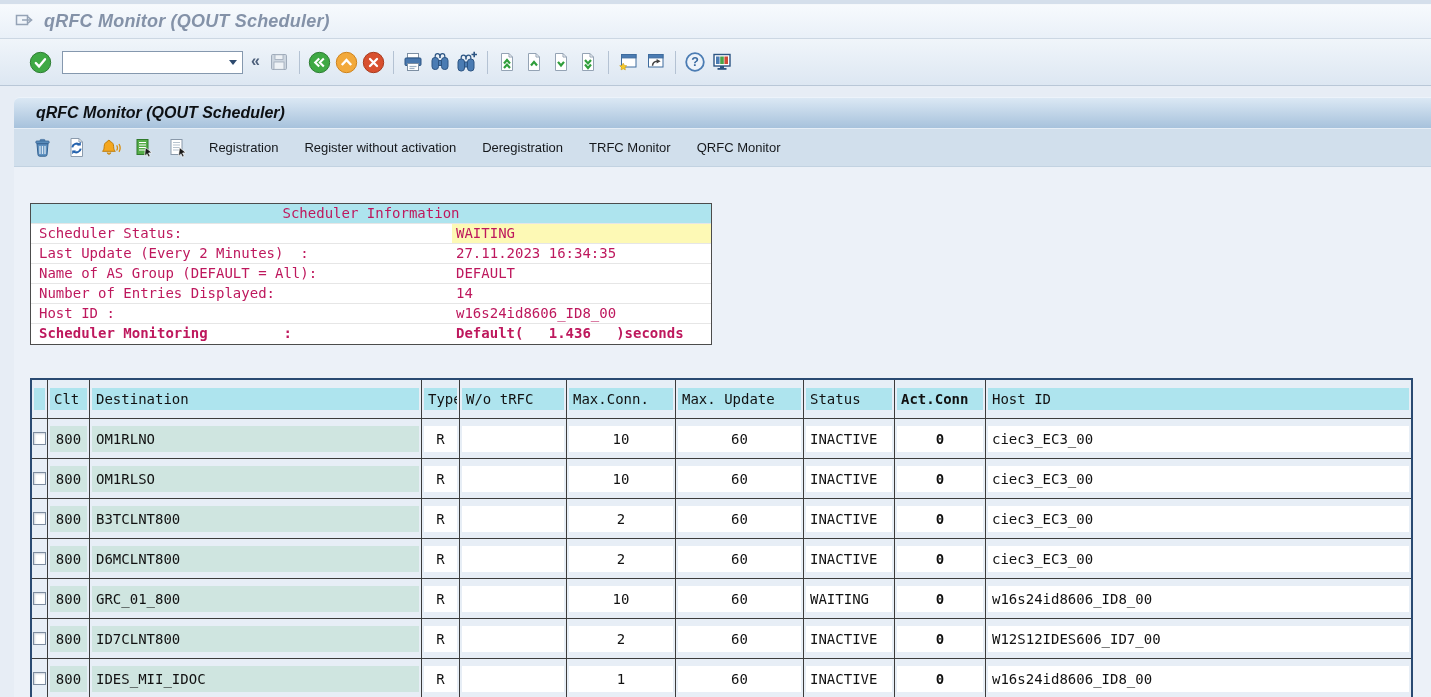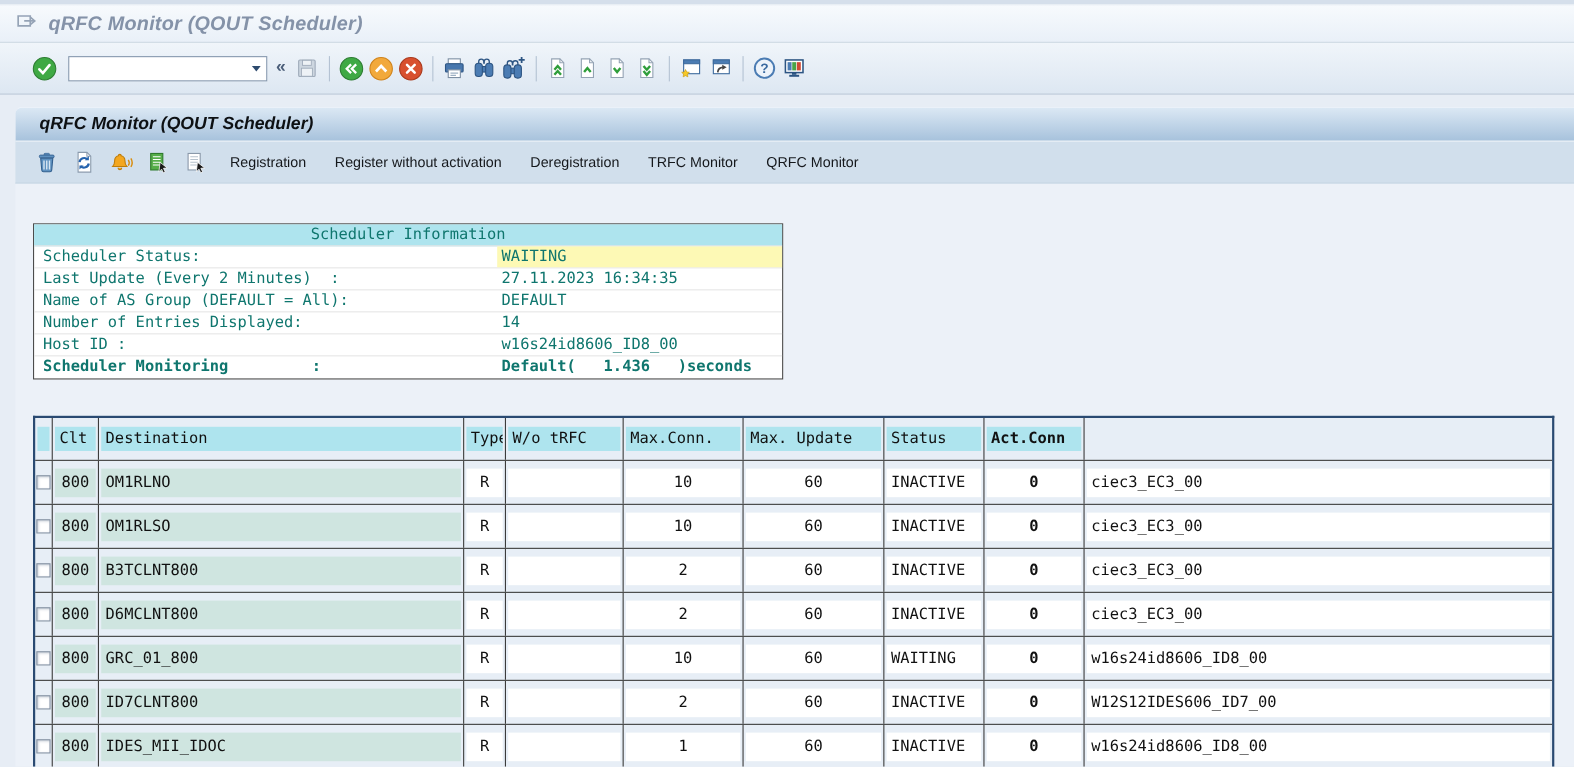--- a/index.html
+++ b/index.html
@@ -62,21 +62,21 @@
   .txtbtn{
     background:none;border:none;font:13px "Liberation Sans",sans-serif;color:#15181c;
     padding:4px 8px;margin-left:1px;cursor:default;white-space:nowrap;
   }
   .txtbtn:first-of-type{margin-left:18px;}
   .workarea{position:absolute;left:0;top:70px;right:0;bottom:0;background:#ecf1f8;overflow:hidden;}
   
   .infobox{
     position:absolute;left:16px;top:36px;width:682px;height:142px;
     background:#fff;border:1px solid #4c4c4c;
-    font-family:"DejaVu Sans Mono",monospace;font-size:14px;color:#0f766e;
+    font-family:"DejaVu Sans Mono",monospace;font-size:14px;color:#be185d;
   }
   .info-row{height:20px;line-height:19px;position:relative;border-bottom:1px solid #e6e6e6;white-space:pre;}
   .info-row:last-child{border-bottom:none;font-weight:bold;}
   .info-header{background:var(--header-cyan);text-align:center;}
   .info-label{position:absolute;left:8px;top:0;}
   .info-value{position:absolute;left:421px;right:0;top:0;bottom:0;padding-left:4px;}
   .info-row.hl .info-value{background:var(--highlight-yellow);}
   
   .rfc-table{
     position:absolute;left:16px;top:211px;width:1383px;
@@ -354,20 +354,23 @@
           </div>
         <div class="cell c-maxr">
             <span class="ibox txt">Max. Update</span>
           </div>
         <div class="cell c-status">
             <span class="ibox txt">Status</span>
           </div>
         <div class="cell c-actc">
             <span class="ibox txt">Act.Conn</span>
           </div>
+        <div class="cell c-host">
+            <span class="ibox txt">Host ID</span>
+          </div>
       </div>
       <div id="table-body">
   <div class="trow">
     <div class="cell c-sel">
               <span class="cb"></span>
             </div>
     <div class="cell c-clt">
               <span class="ibox teal ctr">800</span>
             </div>
     <div class="cell c-dest">

